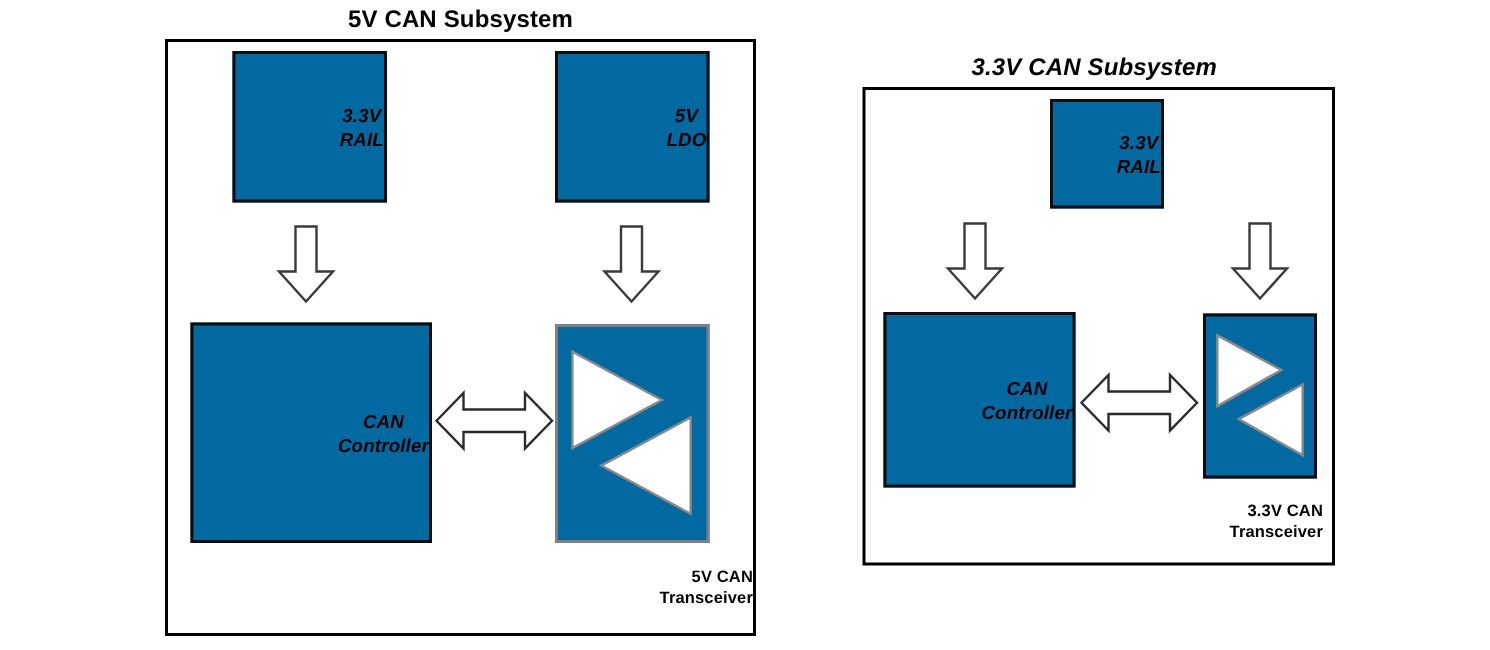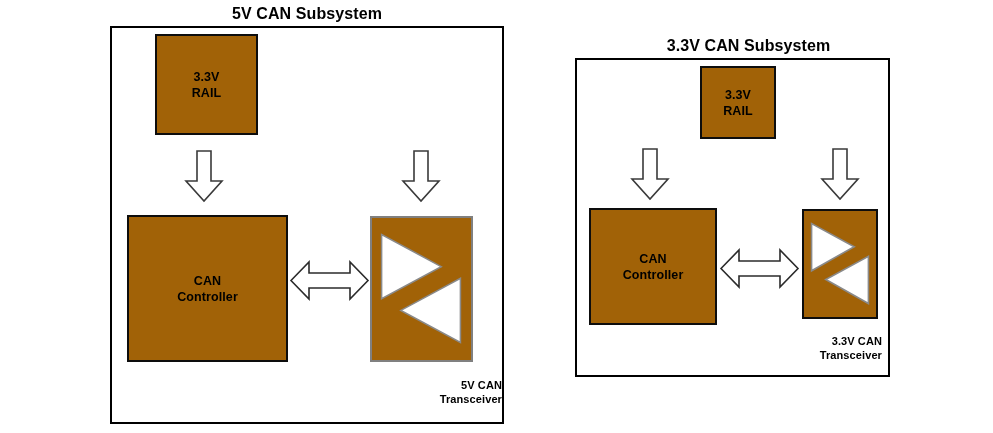--- a/index.html
+++ b/index.html
@@ -31,25 +31,26 @@
     font-size: 16px;
     font-weight: bold;
     color: #000000;
     text-align: center;
     white-space: nowrap;
     letter-spacing: 0.1px;
   }
   .block {
     position: absolute;
     box-sizing: border-box;
-    background: #a16207;
+    background: #0369a1;
     display: flex;
-    align-items: center;
+    align-items: flex-end;
     justify-content: center;
     flex-direction: column;
+    font-style: italic;
   }
   .block.black-border { border: 2.5px solid #0d0d0d; }
   .block.gray-border  { border: 2.5px solid #808080; }
   .block-label {
     font-size: 12.5px;
     font-weight: bold;
     color: #000000;
     line-height: 1.28;
     text-align: center;
     white-space: pre-line;
@@ -83,20 +84,24 @@
 
   <div class="subsystem-title" style="left:110px; top:5px; width:394px;">5V CAN Subsystem</div>
 
   <div class="subsystem" style="left:110px; top:26px; width:394px; height:398px;"></div>
 
   <div class="block black-border" style="left:155px; top:34px; width:103px; height:101px;">
     <span class="block-label">3.3V
 RAIL</span>
   </div>
 
+  <div class="block black-border" style="left:370px; top:34px; width:103px; height:101px;">
+    <span class="block-label">5V
+LDO</span>
+  </div>
 
   <svg class="arrow-svg" style="left:185px; top:150px;" width="38" height="52" viewBox="0 0 38 52">
     <polygon points="12,1 26,1 26,31 37,31 19,51 1,31 12,31" fill="#ffffff" stroke="#3a3a3a" stroke-width="1.6"></polygon>
   </svg>
 
   <svg class="arrow-svg" style="left:402px; top:150px;" width="38" height="52" viewBox="0 0 38 52">
     <polygon points="12,1 26,1 26,31 37,31 19,51 1,31 12,31" fill="#ffffff" stroke="#3a3a3a" stroke-width="1.6"></polygon>
   </svg>
 
   <div class="block black-border" style="left:127px; top:215px; width:161px; height:147px;">
@@ -111,21 +116,21 @@
   <div class="block gray-border" style="left:370px; top:216px; width:103px; height:146px;">
     <svg class="xcv-svg" viewBox="0 0 103 146" preserveAspectRatio="none">
       <polygon points="10,17 10,83 72,50" fill="#ffffff" stroke="#8a8a8a" stroke-width="1.6"></polygon>
       <polygon points="92,62 92,128 30,95" fill="#ffffff" stroke="#8a8a8a" stroke-width="1.6"></polygon>
     </svg>
   </div>
 
   <div class="caption" style="left:344px; top:378px; width:158px;">5V CAN
 Transceiver</div>
 
-  <div class="subsystem-title" style="left:591px; top:37px; width:315px;">3.3V CAN Subsystem</div>
+  <div class="subsystem-title" style="left:572px; top:37px; width:315px;font-style:italic;">3.3V CAN Subsystem</div>
 
   <div class="subsystem" style="left:575px; top:58px; width:315px; height:319px;"></div>
 
   <div class="block black-border" style="left:700px; top:66px; width:76px; height:73px;">
     <span class="block-label">3.3V
 RAIL</span>
   </div>
 
   <svg class="arrow-svg" style="left:631px; top:148px;" width="38" height="52" viewBox="0 0 38 52">
     <polygon points="12,1 26,1 26,31 37,31 19,51 1,31 12,31" fill="#ffffff" stroke="#3a3a3a" stroke-width="1.6"></polygon>

